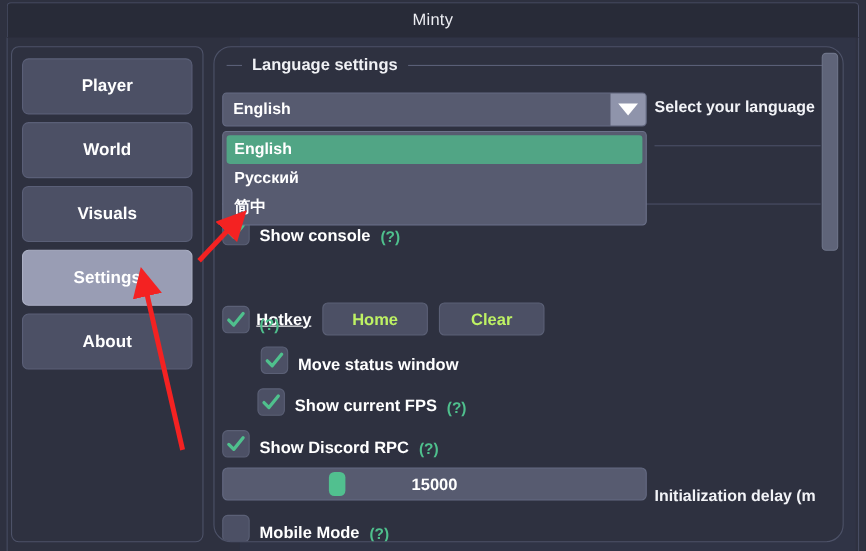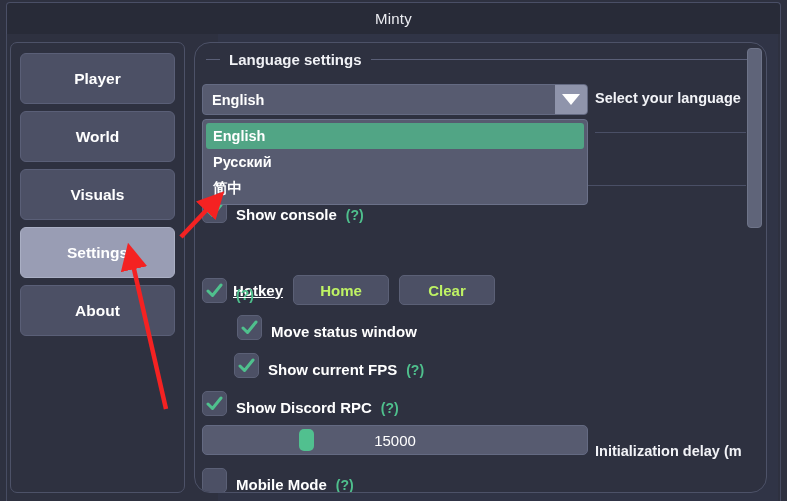--- a/index.html
+++ b/index.html
@@ -285,21 +285,21 @@
     cursor: pointer;
   }
   .slider .handle {
     position: absolute;
     left: 96px; top: 3px;
     width: 15px; height: 22px;
     background: #51c08f;
     border-radius: 5px;
   }
   .slider .sval {
-    color: #ffffff; font-size: 15px; font-weight: normal;
+    color: #ffffff; font-size: 15px; font-weight: bold;
   }
 
   
   .scrollbar-track {
     position: absolute;
     right: 4px; top: 3px;
     width: 15px; height: 443px;
     background: transparent;
     z-index: 8;
   }

